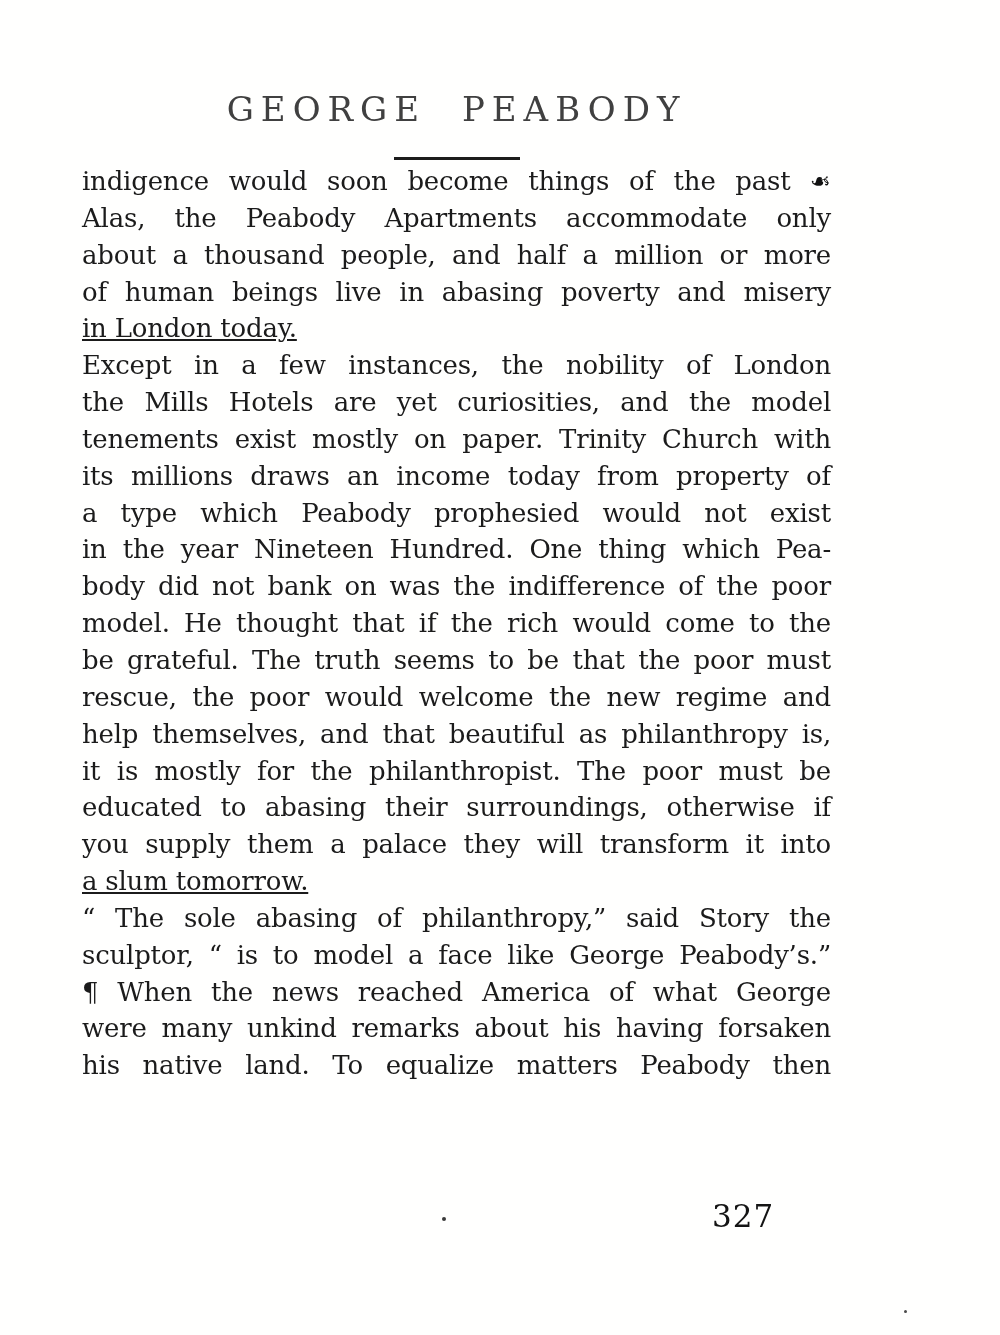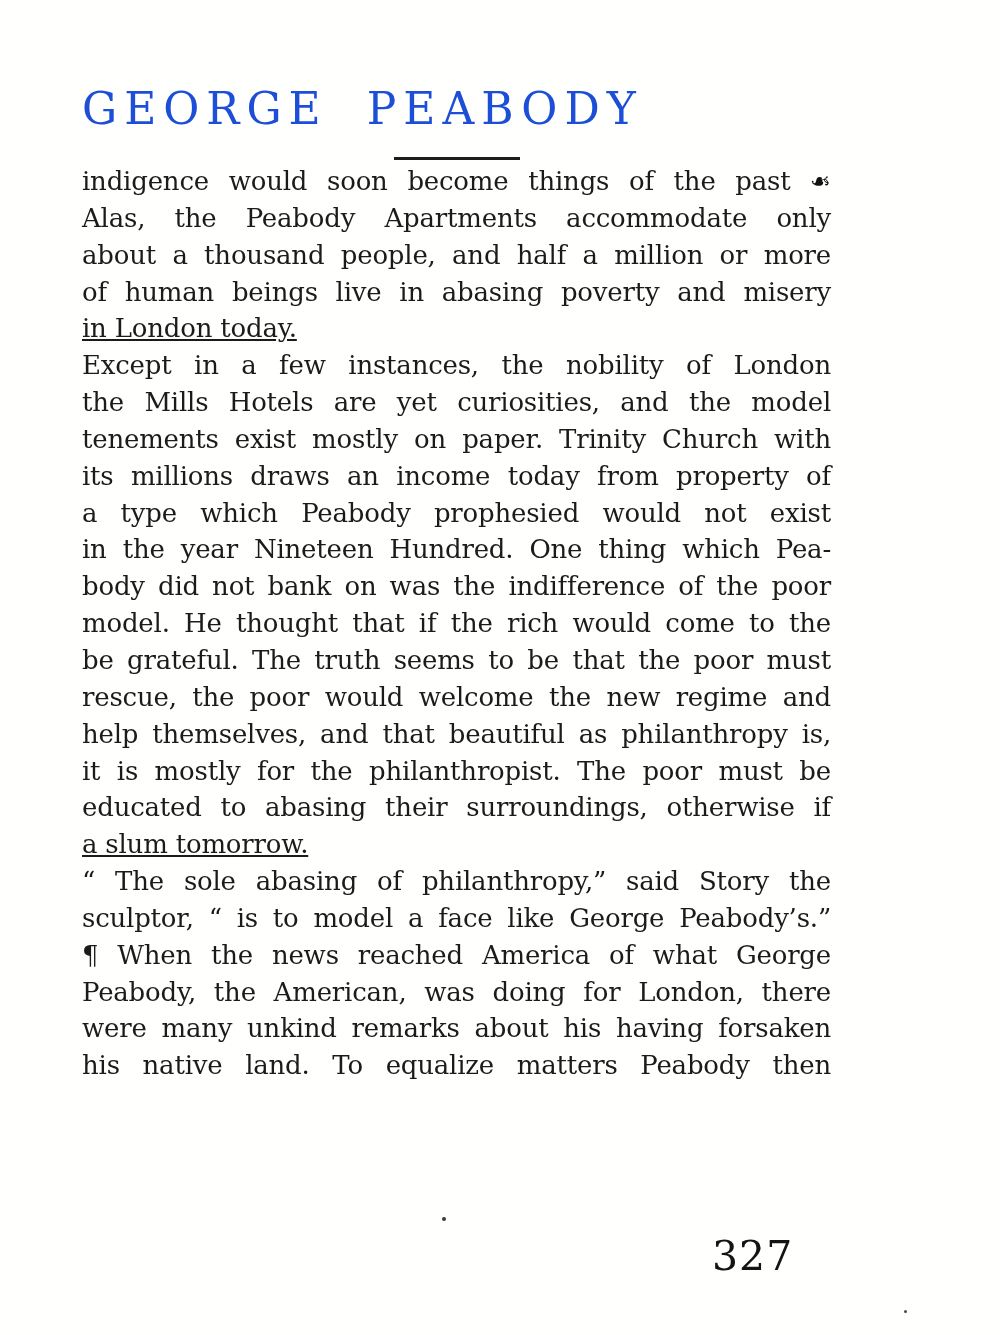--- a/index.html
+++ b/index.html
@@ -17,27 +17,27 @@
     overflow: hidden;
     font-family: "DejaVu Serif", "Liberation Serif", serif;
     color: #1b1b1b;
   }
   .page-title {
     position: absolute;
     left: 82px;
     top: 90px;
     width: 749px;
     margin: 0;
-    text-align: left;
-    font-size: 44px;
+    text-align: center;
+    font-size: 34px;
     font-weight: normal;
     line-height: 38px;
     letter-spacing: 7px;
     word-spacing: 18px;
-    color: #1d4ed8;
+    color: #404040;
     white-space: nowrap;
   }
   .title-rule {
     position: absolute;
     left: 394px;
     top: 157px;
     width: 126px;
     height: 3px;
     background: #1c1c1c;
   }
@@ -67,25 +67,24 @@
     font-family: "DejaVu Sans", sans-serif;
     font-size: 25px;
     display: inline-block;
     transform: scaleX(-1);
     color: #111;
   }
   .page-number {
     position: absolute;
     left: 712px;
     top: 1199px;
-    font-size: 41px;
+    font-size: 31px;
     line-height: 34px;
     letter-spacing: 1px;
     color: #141414;
-    margin-top: 40px;
   }
   .speck-a {
     position: absolute;
     left: 442px;
     top: 1217px;
     width: 4px;
     height: 4px;
     border-radius: 50%;
     background: #3a3a3a;
   }
@@ -120,25 +119,25 @@
     <div class="line">its millions draws an income today from property of</div>
     <div class="line">a type which Peabody prophesied would not exist</div>
     <div class="line">in the year Nineteen Hundred. One thing which Pea-</div>
     <div class="line">body did not bank on was the indifference of the poor</div>
     <div class="line">model. He thought that if the rich would come to the</div>
     <div class="line">be grateful. The truth seems to be that the poor must</div>
     <div class="line">rescue, the poor would welcome the new regime and</div>
     <div class="line">help themselves, and that beautiful as philanthropy is,</div>
     <div class="line">it is mostly for the philanthropist. The poor must be</div>
     <div class="line">educated to abasing their surroundings, otherwise if</div>
+    <div class="line">you supply them a palace they will transform it into</div>
     <div class="line flush">a slum tomorrow.</div>
     <div class="line">“ The sole abasing of philanthropy,” said Story the</div>
     <div class="line">sculptor, “ is to model a face like George Peabody’s.”</div>
     <div class="line">¶ When the news reached America of what George</div>
-    <div class="line">Peabody, the American, was doing for London, there</div>
     <div class="line">were many unkind remarks about his having forsaken</div>
     <div class="line">his native land. To equalize matters Peabody then</div>
   </div>
 
   <div class="page-number">327</div>
 
   <div class="speck-a"></div>
   <div class="speck-b"></div>
 
 </div>

